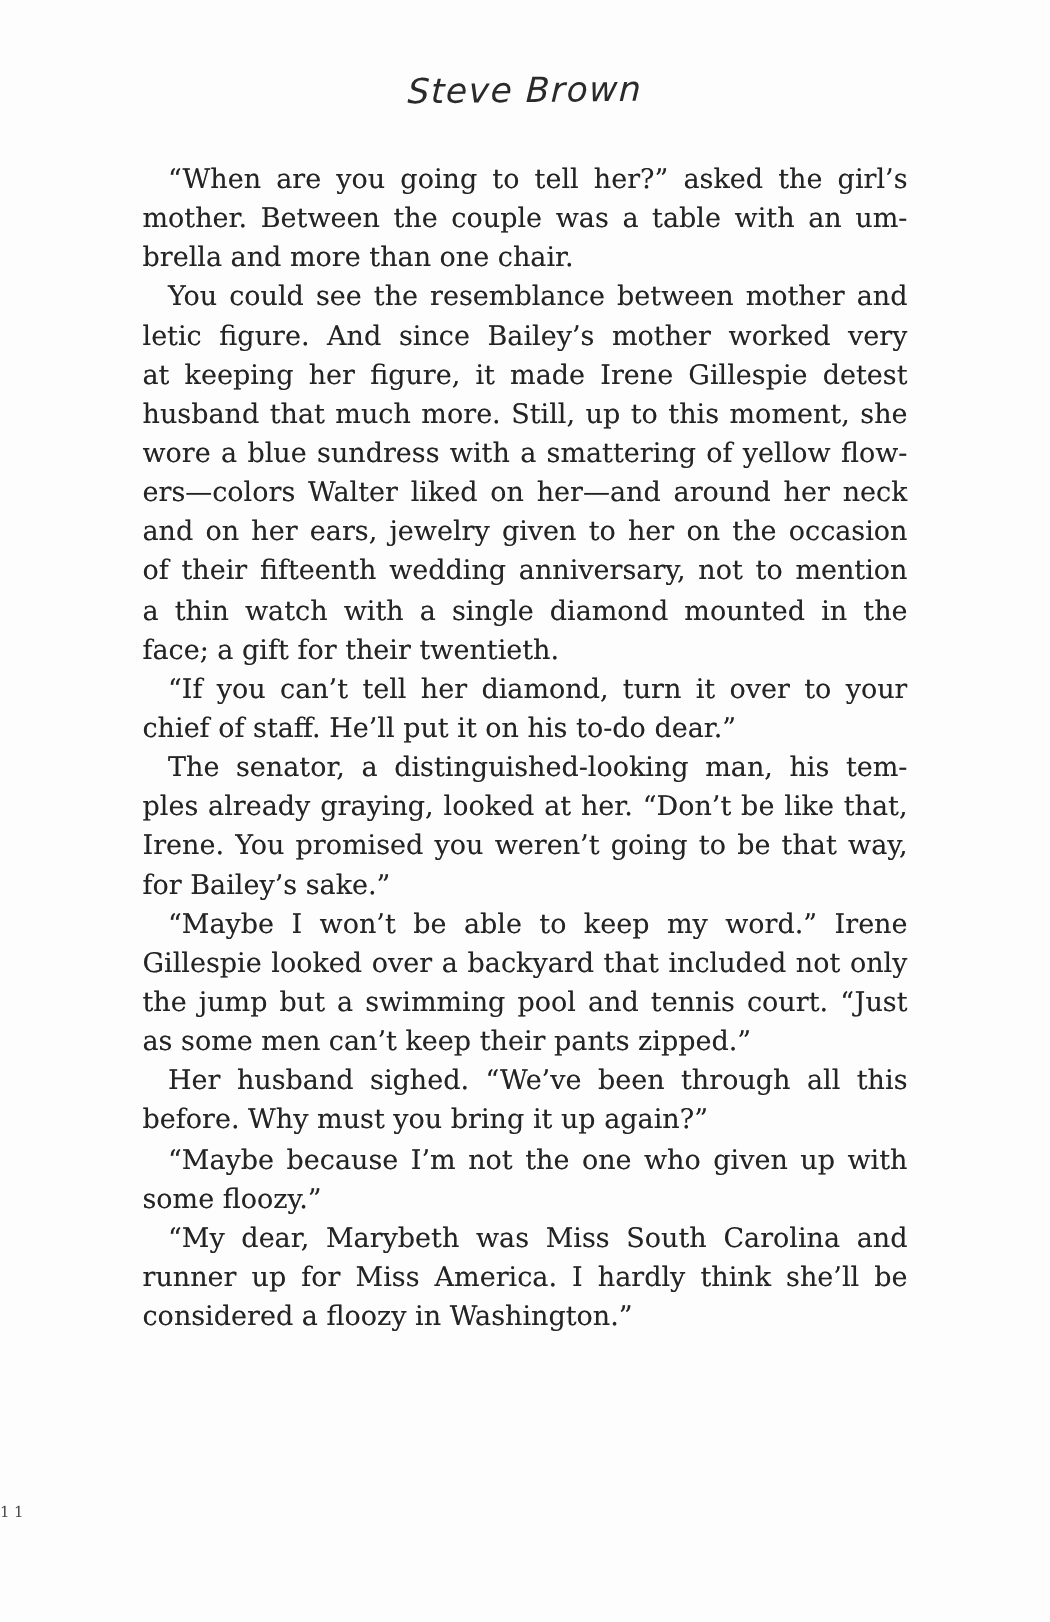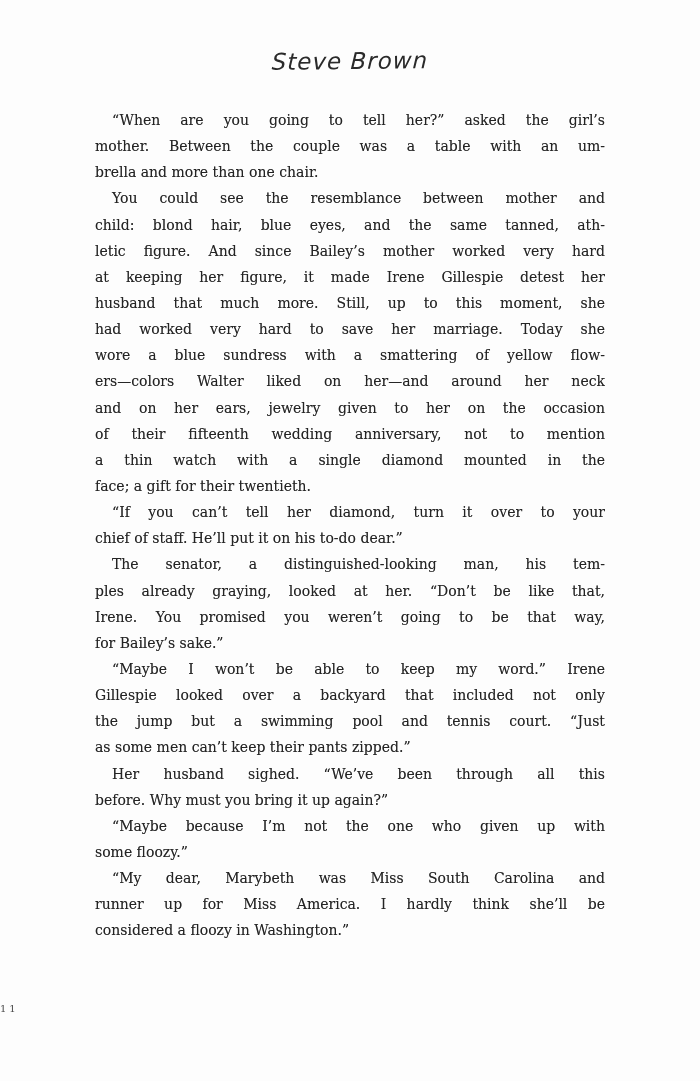--- a/index.html
+++ b/index.html
@@ -27,21 +27,21 @@
     font-size: 23px;
     letter-spacing: 1px;
     color: #2a2a2a;
     transform: rotate(-0.6deg) skewX(-3deg);
   }
   .body-text {
     position: absolute;
     left: 95px;
     top: 107px;
     width: 510px;
-    font-size: 14px;
+    font-size: 18px;
     line-height: 26.15px;
     text-shadow: 0 0 0.4px rgba(0,0,0,0.35);
   }
   .para {
     margin: 0;
     padding: 0;
   }
   .line {
     text-align: justify;
     text-align-last: justify;
@@ -73,25 +73,23 @@
   <div class="author">Steve Brown</div>
 
   <div class="body-text">
       <div class="para">
         <div class="line para-first">“When are you going to tell her?” asked the girl’s</div>
         <div class="line">mother. Between the couple was a table with an um-</div>
         <div class="line para-last">brella and more than one chair.</div>
       </div>
       <div class="para">
         <div class="line para-first">You could see the resemblance between mother and</div>
-        <div class="line">child: blond hair, blue eyes, and the same tanned, ath-</div>
         <div class="line">letic figure. And since Bailey’s mother worked very hard</div>
         <div class="line">at keeping her figure, it made Irene Gillespie detest her</div>
         <div class="line">husband that much more. Still, up to this moment, she</div>
-        <div class="line">had worked very hard to save her marriage. Today she</div>
         <div class="line">wore a blue sundress with a smattering of yellow flow-</div>
         <div class="line">ers—colors Walter liked on her—and around her neck</div>
         <div class="line">and on her ears, jewelry given to her on the occasion</div>
         <div class="line">of their fifteenth wedding anniversary, not to mention</div>
         <div class="line">a thin watch with a single diamond mounted in the</div>
         <div class="line para-last">face; a gift for their twentieth.</div>
       </div>
       <div class="para">
         <div class="line para-first">“If you can’t tell her diamond, turn it over to your</div>
         <div class="line para-last">chief of staff. He’ll put it on his to-do dear.”</div>

